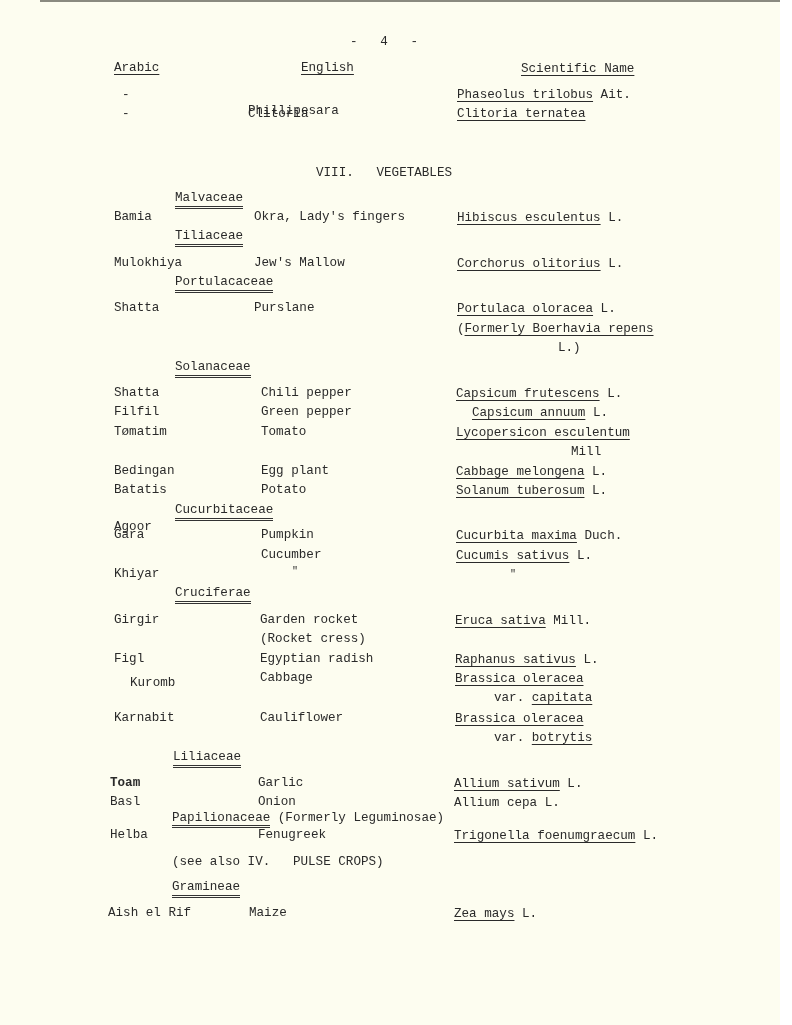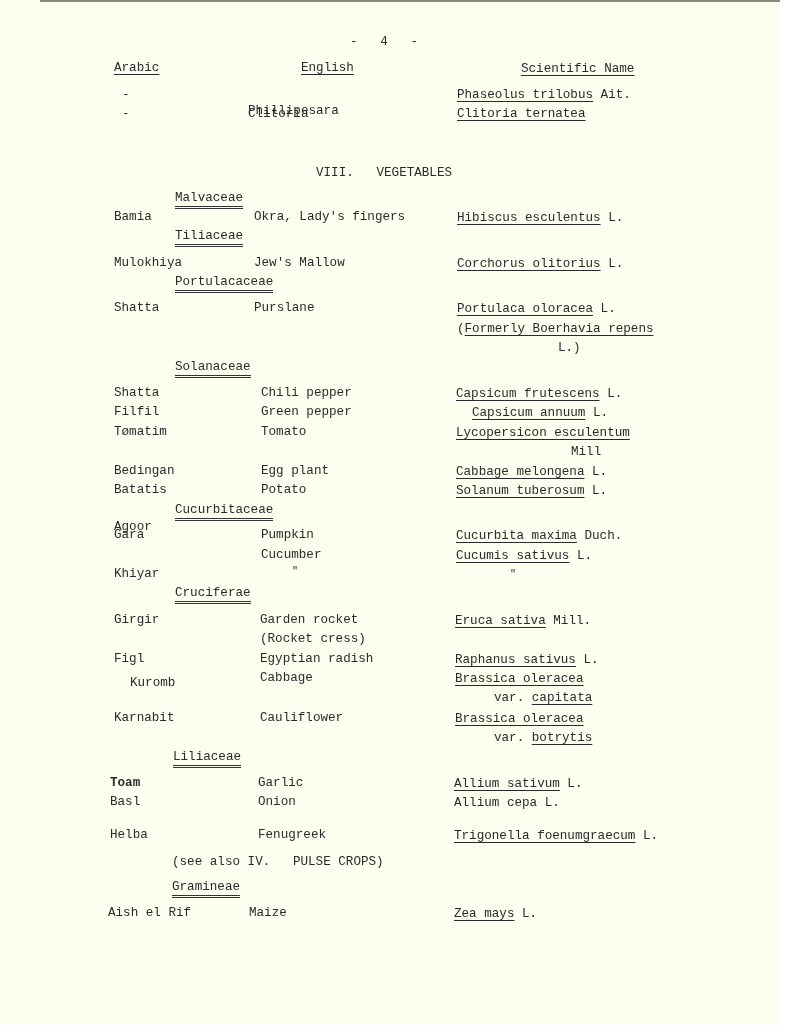--- a/index.html
+++ b/index.html
@@ -123,20 +123,21 @@
 
   <div class="t uu" style="left:173px;top:750px;">Liliaceae</div>
   <div class="t" style="left:110px;top:776px;font-weight:bold;">Toam</div>
   <div class="t" style="left:258px;top:776px;">Garlic</div>
   <div class="t" style="left:454px;top:777px;"><span class="u">Allium sativum</span><span> L.</span></div>
 
   <div class="t" style="left:110px;top:795px;">Basl</div>
   <div class="t" style="left:258px;top:795px;">Onion</div>
   <div class="t" style="left:454px;top:796px;">Allium cepa L.</div>
 
+  <div class="t" style="left:172px;top:811px;"><span class="uu">Papilionaceae</span><span> (Formerly Leguminosae)</span></div>
   <div class="t" style="left:110px;top:828px;">Helba</div>
   <div class="t" style="left:258px;top:828px;">Fenugreek</div>
   <div class="t" style="left:454px;top:829px;"><span class="u">Trigonella foenumgraecum</span><span> L.</span></div>
 
   <div class="t" style="left:172px;top:855px;">(see also IV.   PULSE CROPS)</div>
 
   <div class="t uu" style="left:172px;top:880px;">Gramineae</div>
   <div class="t" style="left:108px;top:906px;">Aish el Rif</div>
   <div class="t" style="left:249px;top:906px;">Maize</div>
   <div class="t" style="left:454px;top:907px;"><span class="u">Zea mays</span><span> L.</span></div>

